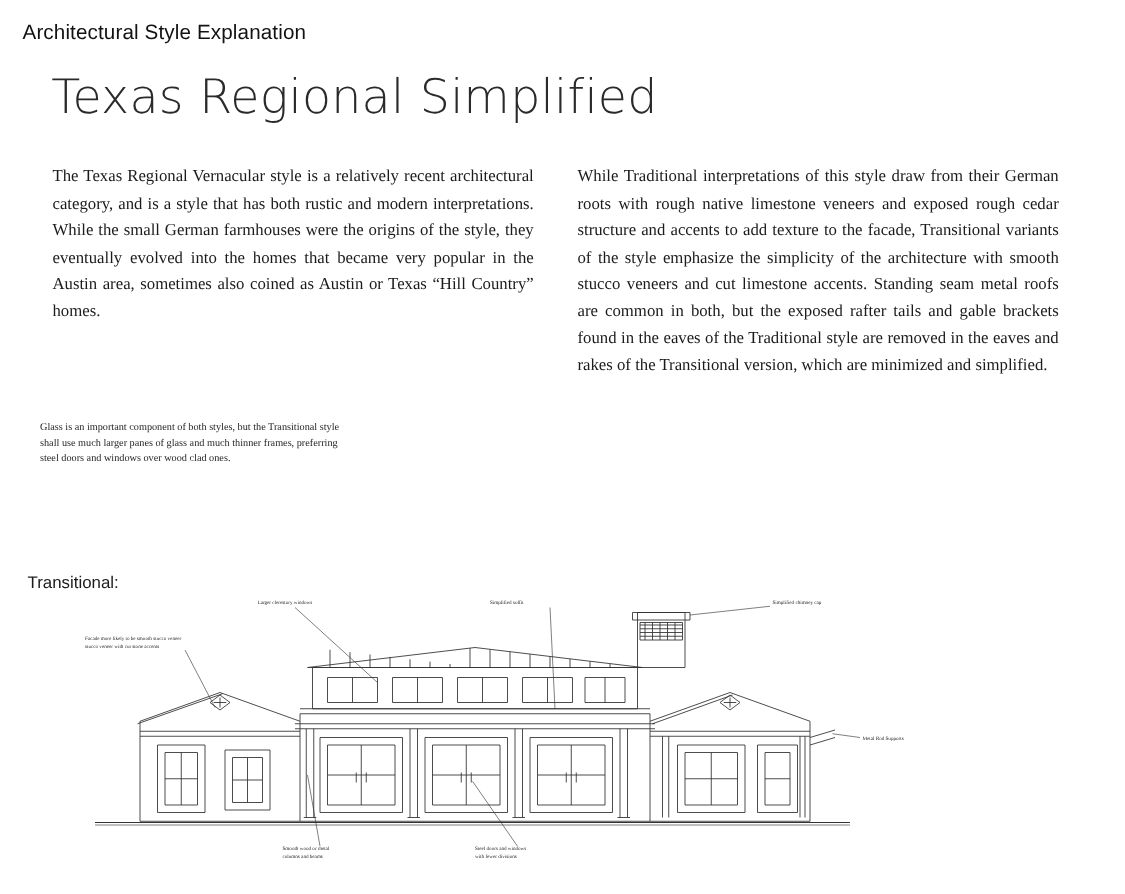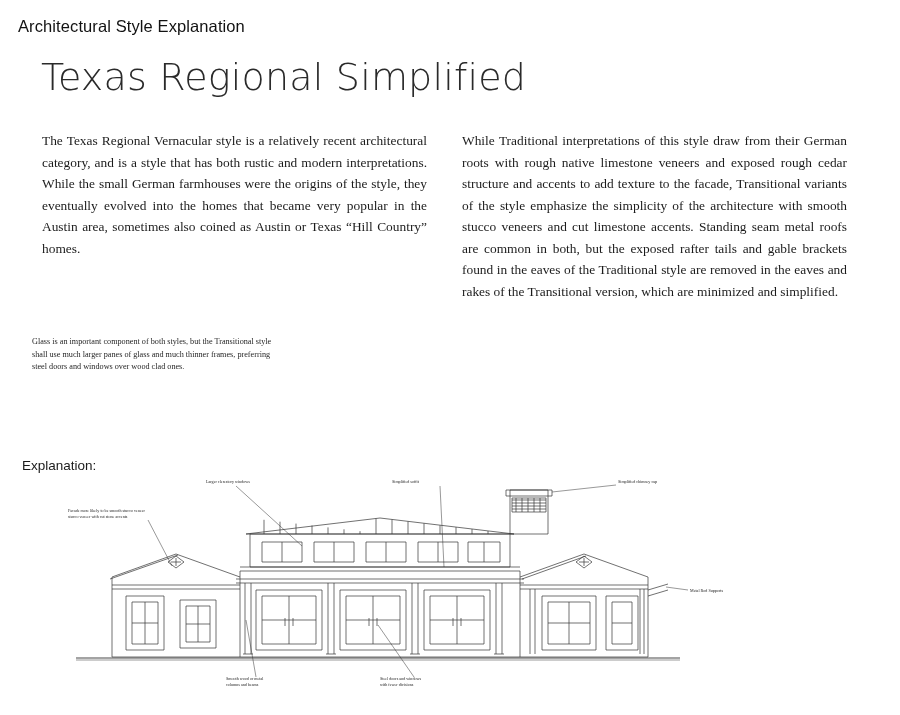--- a/index.html
+++ b/index.html
@@ -100,21 +100,21 @@
   <div class="col">
     <p>The Texas Regional Vernacular style is a relatively recent architectural category, and is a style that has both rustic and modern interpretations. While the small German farmhouses were the origins of the style, they eventually evolved into the homes that became very popular in the Austin area, sometimes also coined as Austin or Texas “Hill Country” homes.</p>
   </div>
   <div class="col">
     <p>While Traditional interpretations of this style draw from their German roots with rough native limestone veneers and exposed rough cedar structure and accents to add texture to the facade, Transitional variants of the style emphasize the simplicity of the architecture with smooth stucco veneers and cut limestone accents. Standing seam metal roofs are common in both, but the exposed rafter tails and gable brackets found in the eaves of the Traditional style are removed in the eaves and rakes of the Transitional version, which are minimized and simplified.</p>
   </div>
 </div>
 
 <div class="note">Glass is an important component of both styles, but the Transitional style shall  use much larger panes of glass and much thinner frames, preferring steel doors and windows over wood clad ones.</div>
 
-<div class="section-label">Explanation:</div>
+<div class="section-label">Transitional:</div>
 
 <div class="drawing-wrap">
   <svg viewBox="0 0 830 230" xmlns="http://www.w3.org/2000/svg">
     <g fill="none" stroke="#333" stroke-width="0.7" stroke-linejoin="miter" stroke-linecap="butt">
 
       <path d="M210 62 L210 95 L470 95 L470 62 Z"></path>
 
       <path d="M206 62 L340 46 L474 62"></path>
       <path d="M206 62 L474 62"></path>
 

